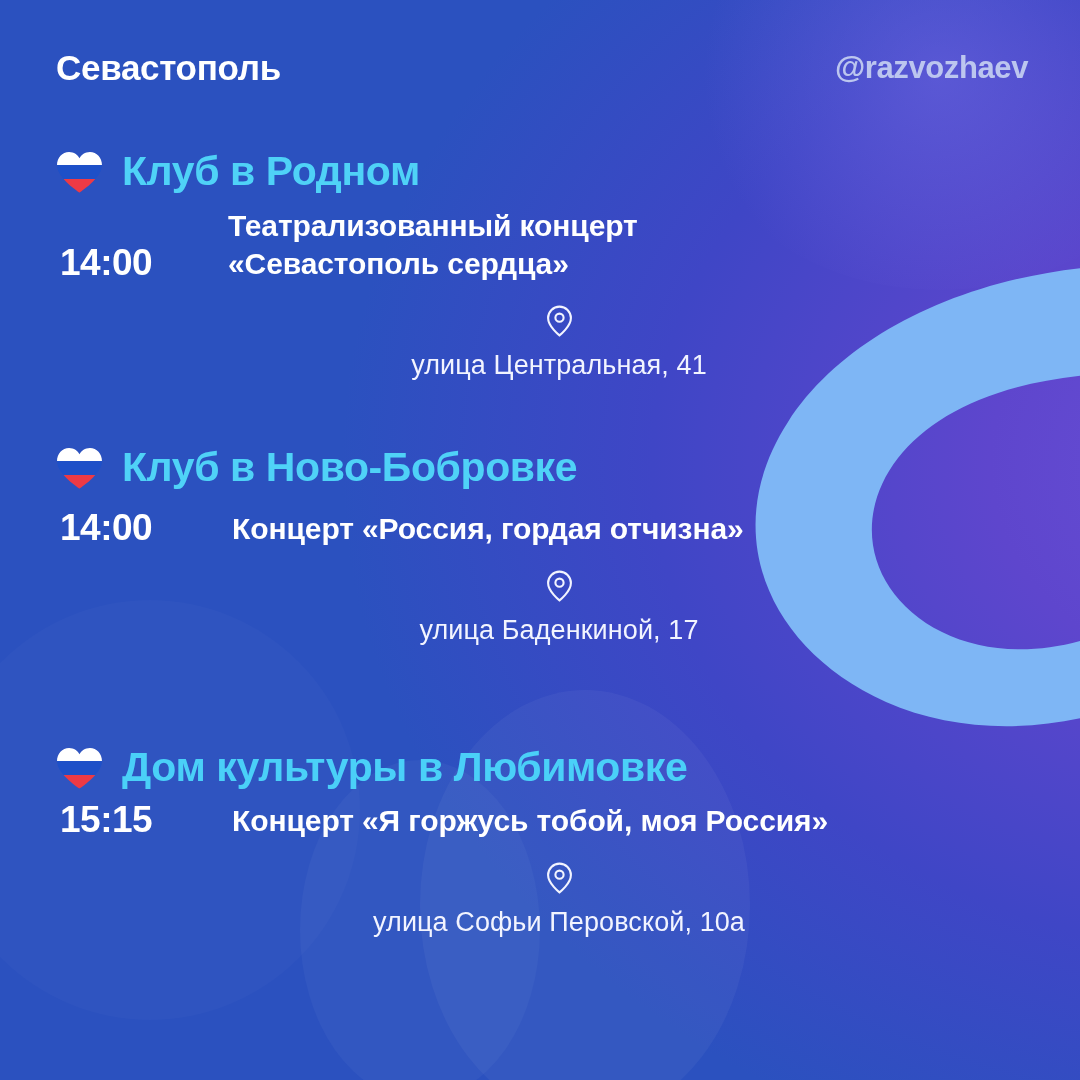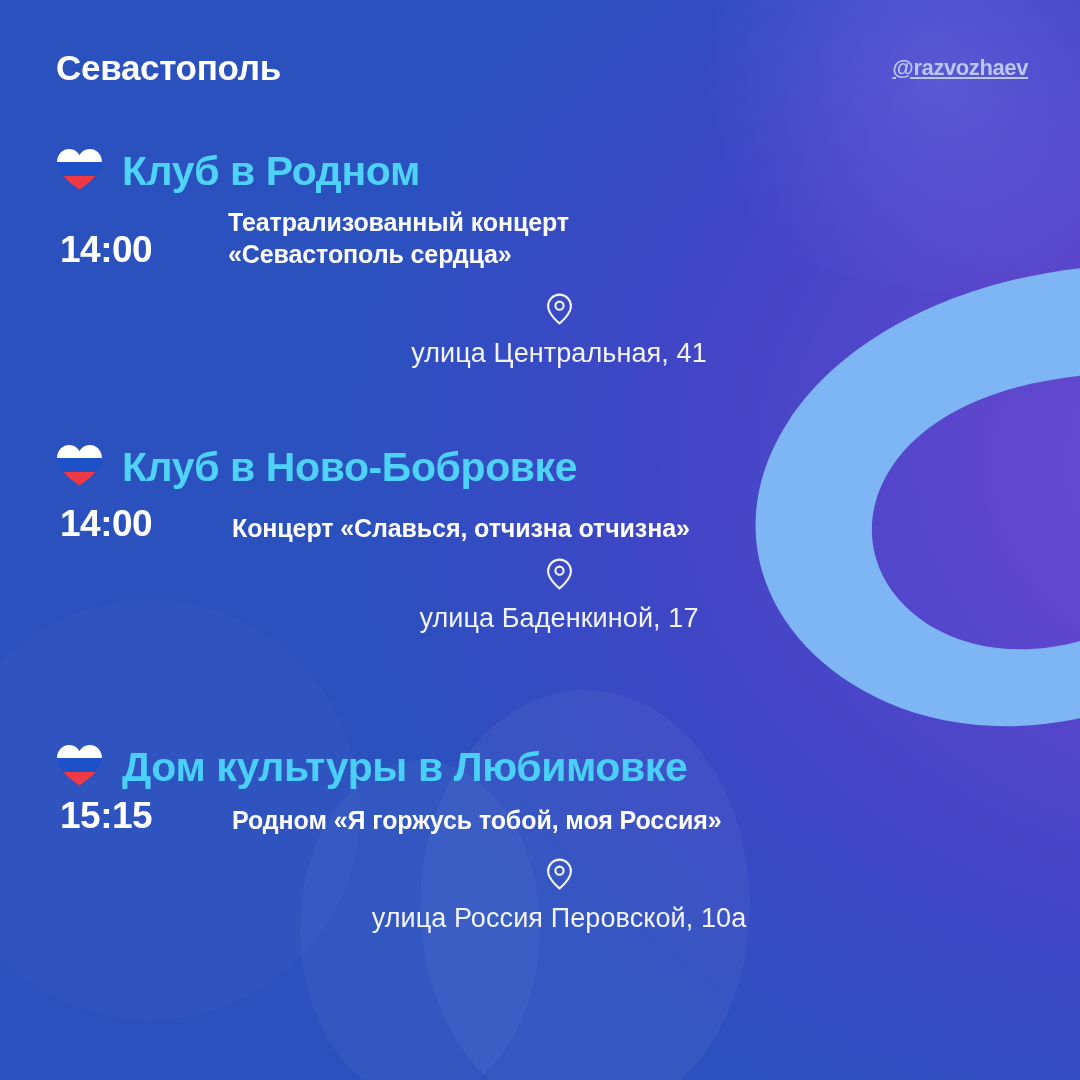--- a/index.html
+++ b/index.html
@@ -68,34 +68,33 @@
     padding:0 52px 0 56px;
   }
   #city-title {
     color:#ffffff;
     font-size:35px;
     font-weight:bold;
     letter-spacing:-0.3px;
   }
   #handle {
     color:#bcc6ef;
-    font-size:22px;
+    font-size:31px;
     font-weight:bold;
     letter-spacing:-0.4px;
-    text-decoration:underline;
   }
 
   
   .venue { position:absolute; left:56px; width:1000px; }
   #venue-0 { top:148px; }
   #venue-1 { top:444px; }
   #venue-2 { top:744px; }
 
   .venue-head {
-    display:flex; align-items:flex-start; gap:19px;
+    display:flex; align-items:center; gap:19px;
     margin-bottom:4px;
   }
   .heart-icon { width:47px; height:42px; flex:0 0 auto; display:block; }
 
   .venue-name {
     color:#4fd2f7;
     font-size:41px;
     font-weight:bold;
     letter-spacing:-0.4px;
     white-space:nowrap;
@@ -109,21 +108,21 @@
   .event-time {
     color:#ffffff;
     font-size:37px;
     font-weight:bold;
     letter-spacing:-0.5px;
     flex:0 0 auto;
     line-height:1.12;
   }
   .event-title {
     color:#ffffff;
-    font-size:25px;
+    font-size:30px;
     font-weight:bold;
     line-height:1.27;
     letter-spacing:-0.1px;
   }
 
   
   #venue-0 .event-row { margin-top:6px; }
   #venue-0 .event-time { width:168px; }
   #venue-0 .event-title { padding-top:6px; }
 
@@ -134,21 +133,21 @@
   #venue-2 .event-row { margin-top:4px; }
   #venue-2 .event-time { width:172px; }
   #venue-2 .event-title { padding-top:7px; }
 
   .addr-row {
     display:flex; align-items:center; gap:13px;
     padding-left:6px;
     flex-direction:column;
   }
   #venue-0 .addr-row { margin-top:22px; }
-  #venue-1 .addr-row { margin-top:14px; }
+  #venue-1 .addr-row { margin-top:22px; }
   #venue-2 .addr-row { margin-top:22px; }
 
   .pin-icon { width:29px; height:32px; flex:0 0 auto; display:block; }
   .addr-text {
     color:#f2f4ff;
     font-size:27px;
     font-weight:normal;
     letter-spacing:0.1px;
   }
 </style>
@@ -217,21 +216,21 @@
           <g clip-path="url(#hclip1)">
             <rect x="0" y="0" width="47" height="14" fill="#FFFFFF"></rect>
             <rect x="0" y="14" width="47" height="14" fill="#1E50C8"></rect>
             <rect x="0" y="28" width="47" height="14" fill="#ED3A45"></rect>
           </g>
         </svg>
         <div class="venue-name">Клуб в Ново-Бобровке</div>
       </div>
       <div class="event-row">
         <div class="event-time">14:00</div>
-        <div class="event-title">Концерт «Славься, отчизна отчизна»</div>
+        <div class="event-title">Концерт «Россия, гордая отчизна»</div>
       </div>
       <div class="addr-row">
         <svg class="pin-icon" viewBox="0 0 29 32" aria-hidden="true">
           <path d="M14.5 1.6 C8.2 1.6 3.1 6.7 3.1 13 C3.1 21.6 14.5 30.4 14.5 30.4 C14.5 30.4 25.9 21.6 25.9 13 C25.9 6.7 20.8 1.6 14.5 1.6 Z" fill="none" stroke="#F2F4FF" stroke-width="2.1"></path>
           <circle cx="14.5" cy="12.7" r="4.1" fill="none" stroke="#F2F4FF" stroke-width="2.1"></circle>
         </svg>
         <div class="addr-text">улица Баденкиной, 17</div>
       </div>
     </div>
 
@@ -246,25 +245,25 @@
           <g clip-path="url(#hclip2)">
             <rect x="0" y="0" width="47" height="14" fill="#FFFFFF"></rect>
             <rect x="0" y="14" width="47" height="14" fill="#1E50C8"></rect>
             <rect x="0" y="28" width="47" height="14" fill="#ED3A45"></rect>
           </g>
         </svg>
         <div class="venue-name">Дом культуры в Любимовке</div>
       </div>
       <div class="event-row">
         <div class="event-time">15:15</div>
-        <div class="event-title">Родном «Я горжусь тобой, моя Россия»</div>
+        <div class="event-title">Концерт «Я горжусь тобой, моя Россия»</div>
       </div>
       <div class="addr-row">
         <svg class="pin-icon" viewBox="0 0 29 32" aria-hidden="true">
           <path d="M14.5 1.6 C8.2 1.6 3.1 6.7 3.1 13 C3.1 21.6 14.5 30.4 14.5 30.4 C14.5 30.4 25.9 21.6 25.9 13 C25.9 6.7 20.8 1.6 14.5 1.6 Z" fill="none" stroke="#F2F4FF" stroke-width="2.1"></path>
           <circle cx="14.5" cy="12.7" r="4.1" fill="none" stroke="#F2F4FF" stroke-width="2.1"></circle>
         </svg>
-        <div class="addr-text">улица Россия Перовской, 10а</div>
+        <div class="addr-text">улица Софьи Перовской, 10а</div>
       </div>
     </div>
 
   </div>
 </div>
 
 </body></html>

